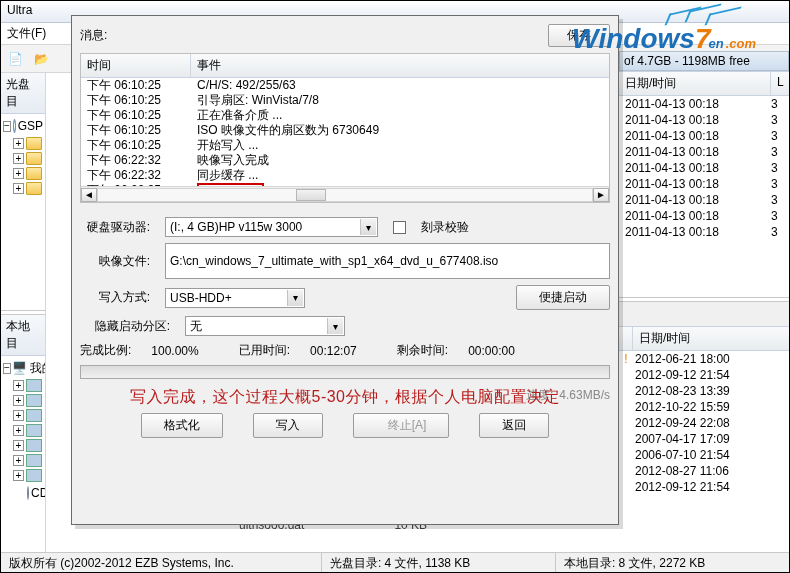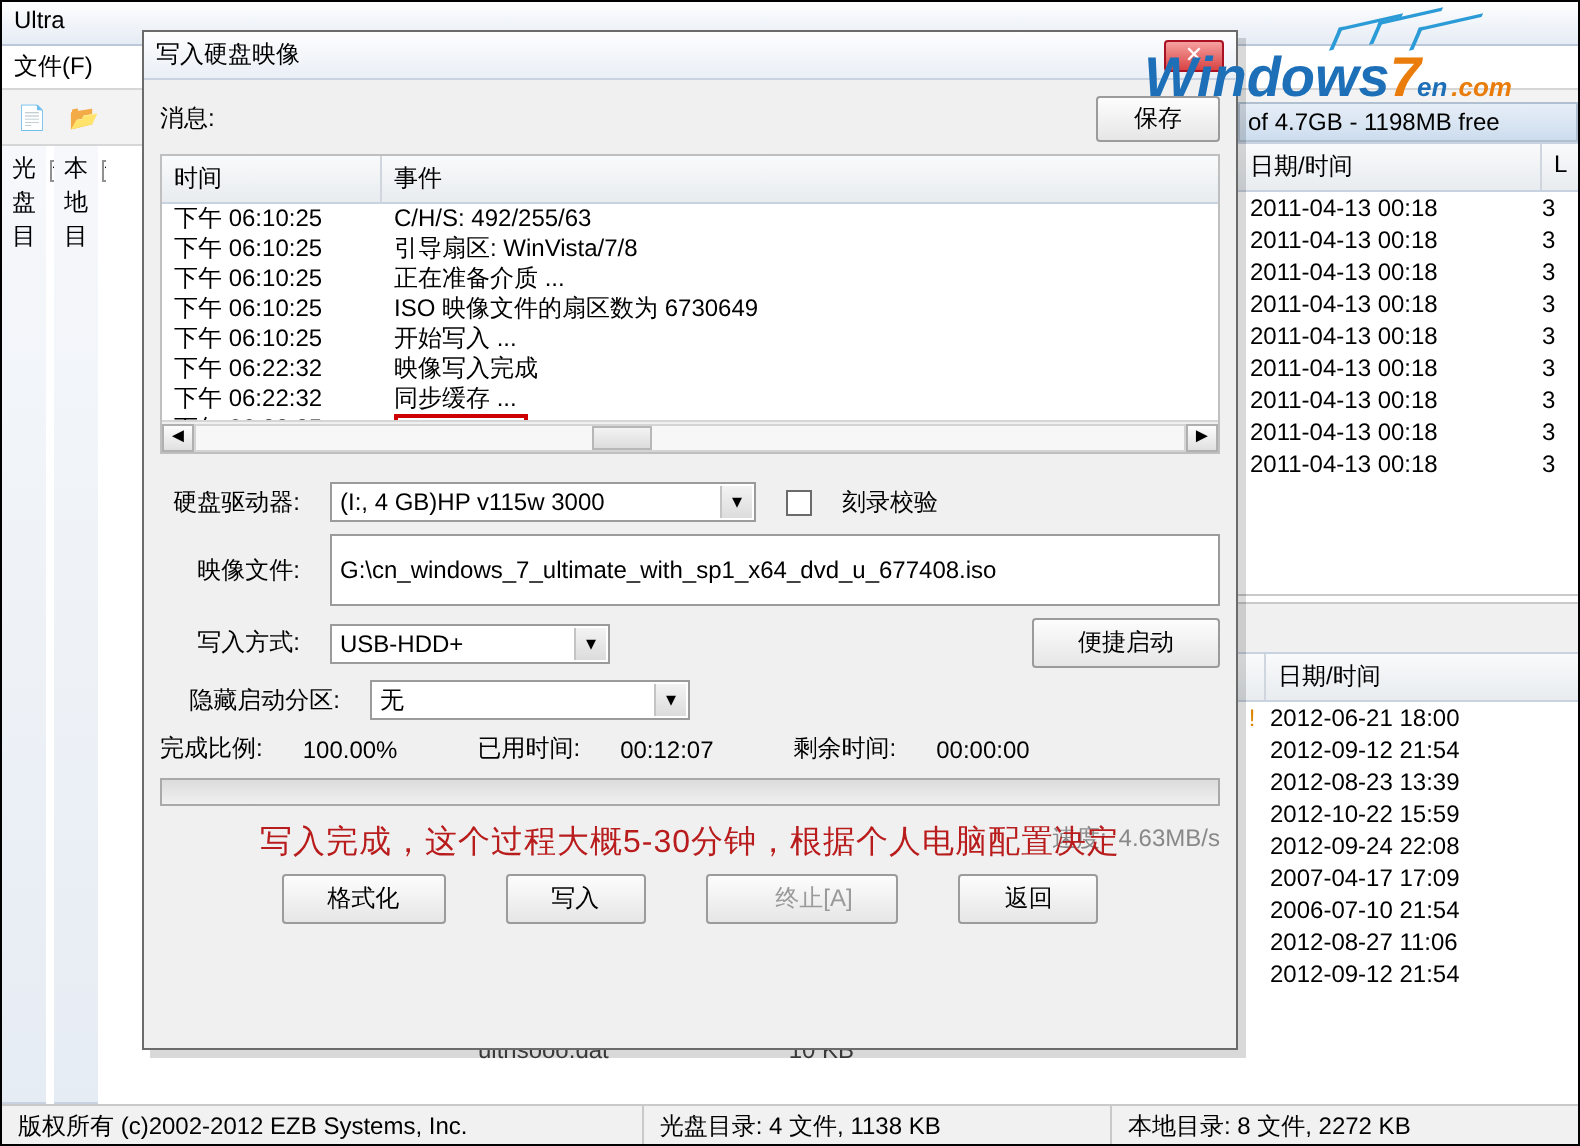--- a/index.html
+++ b/index.html
@@ -3,21 +3,21 @@
 <meta charset="utf-8">
 <style>
   * { box-sizing: border-box; margin: 0; padding: 0; }
   body { font-family: "Microsoft YaHei", SimSun, Tahoma, sans-serif; font-size: 12px; background: #fff; width: 790px; height: 573px; position: relative; overflow: hidden; border: 1px solid #000; }
   .main-window { position: absolute; top: 0; left: 0; right: 0; bottom: 0; }
   .main-title { background: linear-gradient(#fdfefe,#e6ecf5); height: 22px; padding: 2px 6px; border-bottom: 1px solid #bcc7d8; font-size: 12px; color: #000; }
   .main-menu { height: 22px; padding: 2px 6px; border-bottom: 1px solid #d6d6d6; }
   .main-toolbar { height: 28px; background: #f3f3f3; display:flex; align-items:center; gap:4px; padding:0 4px; border-bottom:1px solid #d6d6d6; }
   .tb-icon { width:22px; height:22px; display:inline-flex; align-items:center; justify-content:center; color:#7a6; }
   .main-body { display:flex; height: calc(100% - 22px - 22px - 28px - 20px); }
-  .left-col { width:45px; border-right:1px solid #d6d6d6; display:flex; flex-direction:row; }
+  .left-col { width:45px; border-right:1px solid #d6d6d6; display:flex; flex-direction:column; }
   .panel-title { background:linear-gradient(#f6f8fb,#e6ecf3); border-bottom:1px solid #c9d2e0; padding:3px 5px; font-size:12px; }
   .tree { flex:1; overflow:hidden; padding:2px 2px; font-size:12px; line-height:18px; }
   .tree-item { display:flex; align-items:center; gap:2px; padding:1px 0; white-space: nowrap; }
   .tree-plus { width:11px; height:11px; border:1px solid #919191; display:inline-flex; align-items:center; justify-content:center; font-size:10px; line-height:1; background:#fff; }
   .folder { width:16px; height:13px; background:linear-gradient(#ffe9a6,#f3c957); border:1px solid #c9a227; border-radius:1px; display:inline-block; }
   .disc { width:14px; height:14px; border-radius:50%; background: radial-gradient(circle,#fff 15%, #cfe 40%, #9ad 70%); border:1px solid #789; display:inline-block; }
   .upper-right, .lower-right { flex:1; display:flex; flex-direction:column; overflow:hidden; }
   .file-header { display:flex; background:linear-gradient(#f9fafb,#e8ecef); border-bottom:1px solid #c9d2e0; border-top:1px solid #c9d2e0; font-size:12px; }
   .fh-cell { padding:3px 6px; }
   .file-list { flex:1; overflow:hidden; font-size:12px; }
@@ -246,24 +246,20 @@
   <span>10 KB</span>
 </div>
 
 <div class="status-bar">
   <div class="status-cell" style="flex:1.4">版权所有  (c)2002-2012 EZB Systems, Inc.</div>
   <div class="status-cell" style="flex:1">光盘目录: 4 文件, 1138 KB</div>
   <div class="status-cell" style="flex:1;border-right:none;">本地目录: 8 文件, 2272 KB</div>
 </div>
 
 <div class="dialog">
-  <div class="dlg-title">
-    <span>写入硬盘映像</span>
-    <div class="close-btn">✕</div>
-  </div>
   <div class="dlg-body">
     <div class="row" style="justify-content:space-between;">
       <span>消息:</span>
       <div class="btn">保存</div>
     </div>
     <div class="log-table">
       <div class="log-head">
         <div class="lh-time">时间</div>
         <div class="lh-event">事件</div>
       </div>

